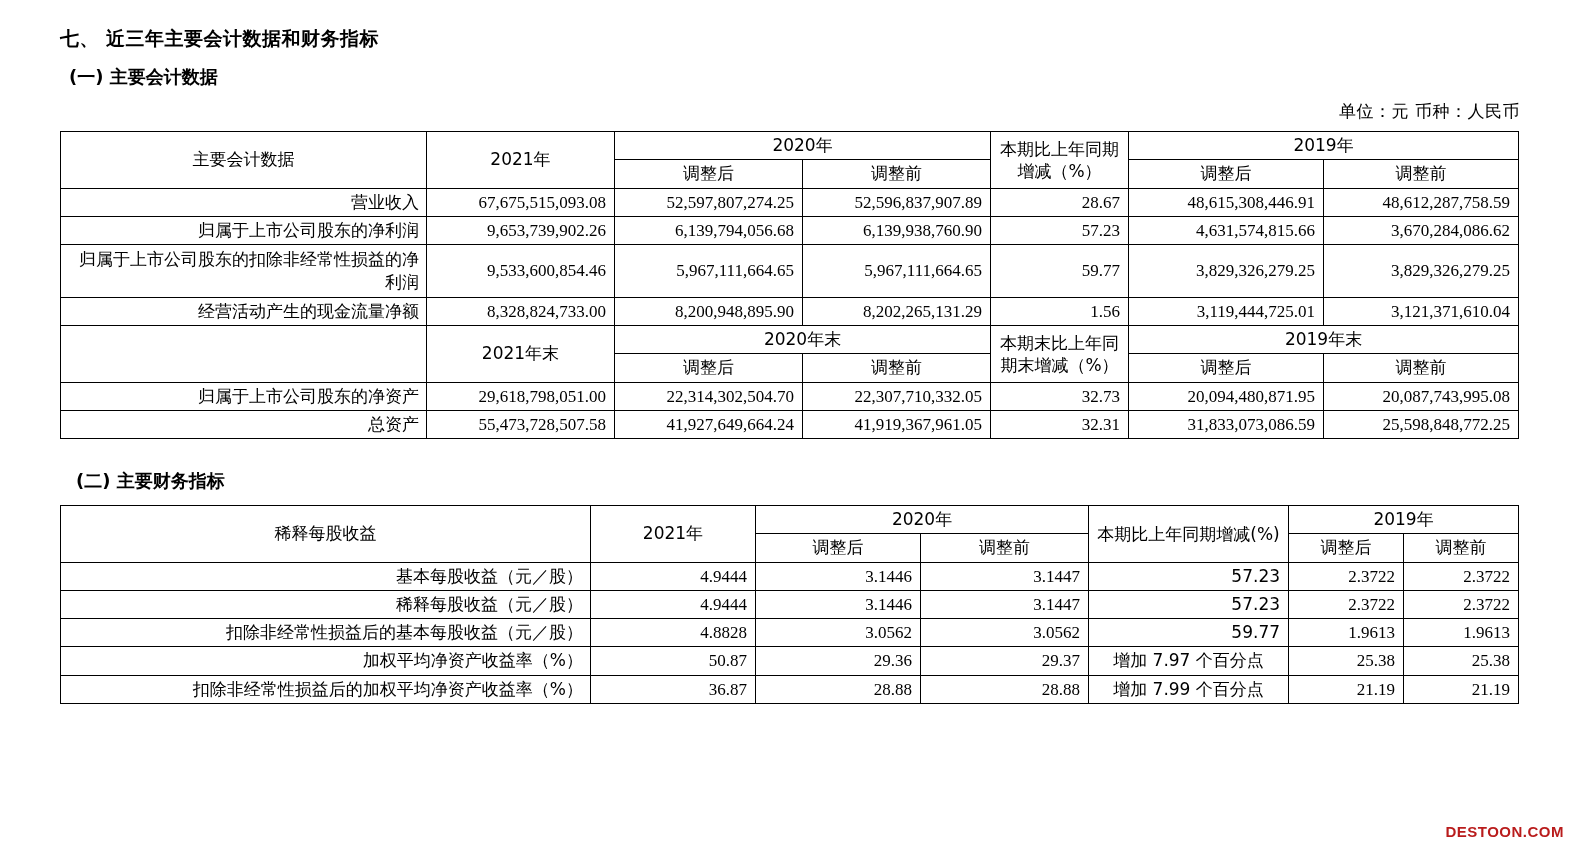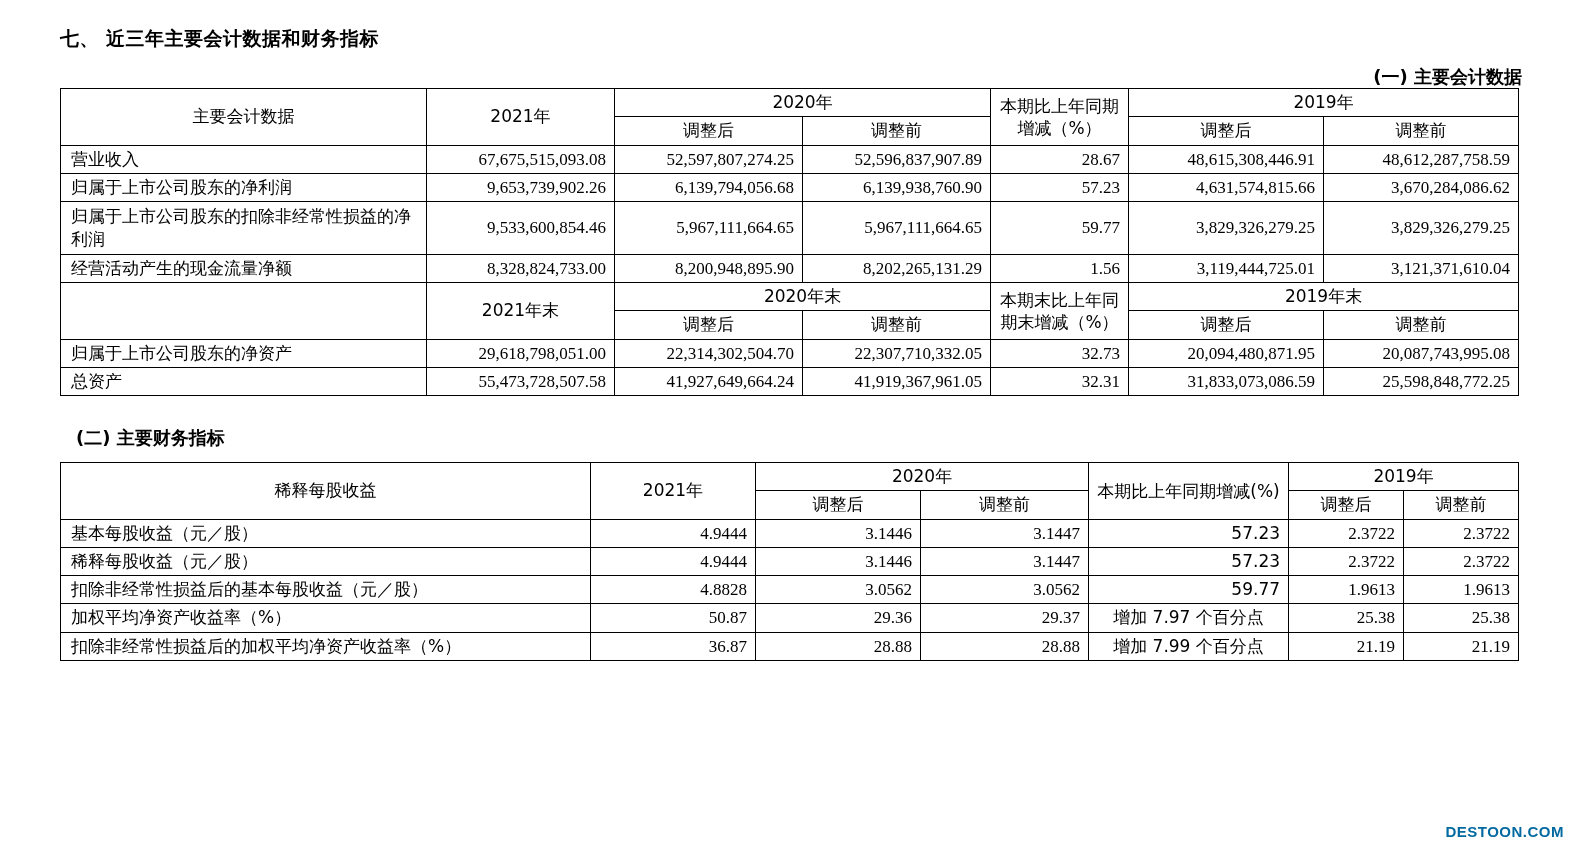--- a/index.html
+++ b/index.html
@@ -25,23 +25,22 @@
   .h-main {
     font-size: 19px;
     font-weight: bold;
     letter-spacing: 0.5px;
     margin: 0 0 14px 0;
     line-height: 1.3;
   }
   .h-sub {
     font-size: 18px;
     font-weight: bold;
-    margin: 0;
+    margin: 9px;
     line-height: 1.3;
-    text-align: right;
   }
   .unit-line {
     text-align: right;
     font-size: 17px;
     margin: 12px 2px 8px 0;
     letter-spacing: 0.5px;
   }
   table {
     border-collapse: collapse;
     width: 1458px;
@@ -53,49 +52,50 @@
     border: 1px solid #000000;
     font-size: 17px;
     font-weight: normal;
     padding: 3px 7px;
     vertical-align: middle;
     line-height: 1.25;
     white-space: nowrap;
   }
   .c { text-align: center; }
   .wrap { white-space: normal; }
-  .rowlabel { text-align: left; padding-left: 10px; }
+  .rowlabel { text-align: right; padding-left: 10px; }
   .num { text-align: right; padding-right: 8px; font-family: "Liberation Serif", serif; }
   .tall { height: 46px; }
   .sec2-title {
     font-size: 18px;
     font-weight: bold;
     margin: 30px 0 12px 16px;
   }
   .watermark {
     position: absolute;
     right: 18px;
     bottom: 6px;
     font-family: "Liberation Sans", sans-serif;
     font-size: 15px;
     font-weight: bold;
     letter-spacing: 0.5px;
-    color: #0369a1;
+    color: #b91c1c;
   }
   .cn { font-family: "DejaVu Sans", "Liberation Sans", sans-serif; }
 </style>
 </head>
 <body>
 
 <div class="page">
 
   <h1 class="h-main cn">七、 近三年主要会计数据和财务指标</h1>
 
   <h2 class="h-sub cn">(一) 主要会计数据</h2>
 
+  <div class="unit-line cn">单位：元  币种：人民币</div>
 
   <table class="t1">
     <colgroup>
       <col style="width:366px">
       <col style="width:188px">
       <col style="width:188px">
       <col style="width:188px">
       <col style="width:138px">
       <col style="width:195px">
       <col style="width:195px">

